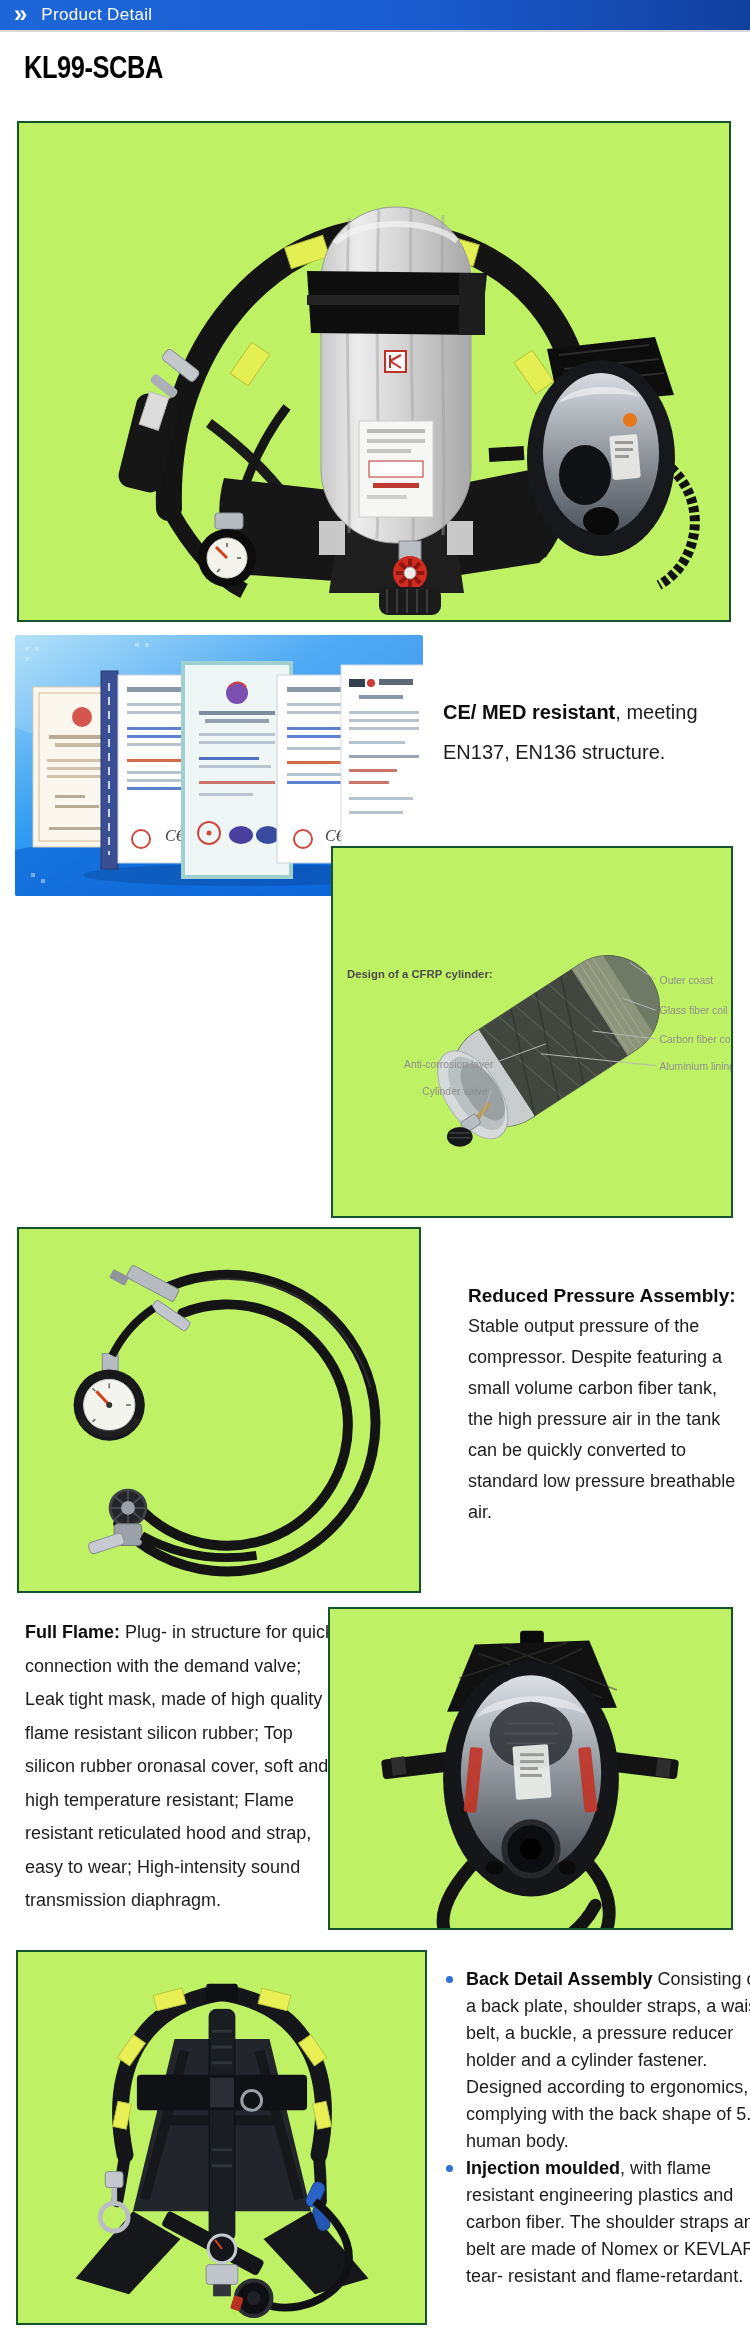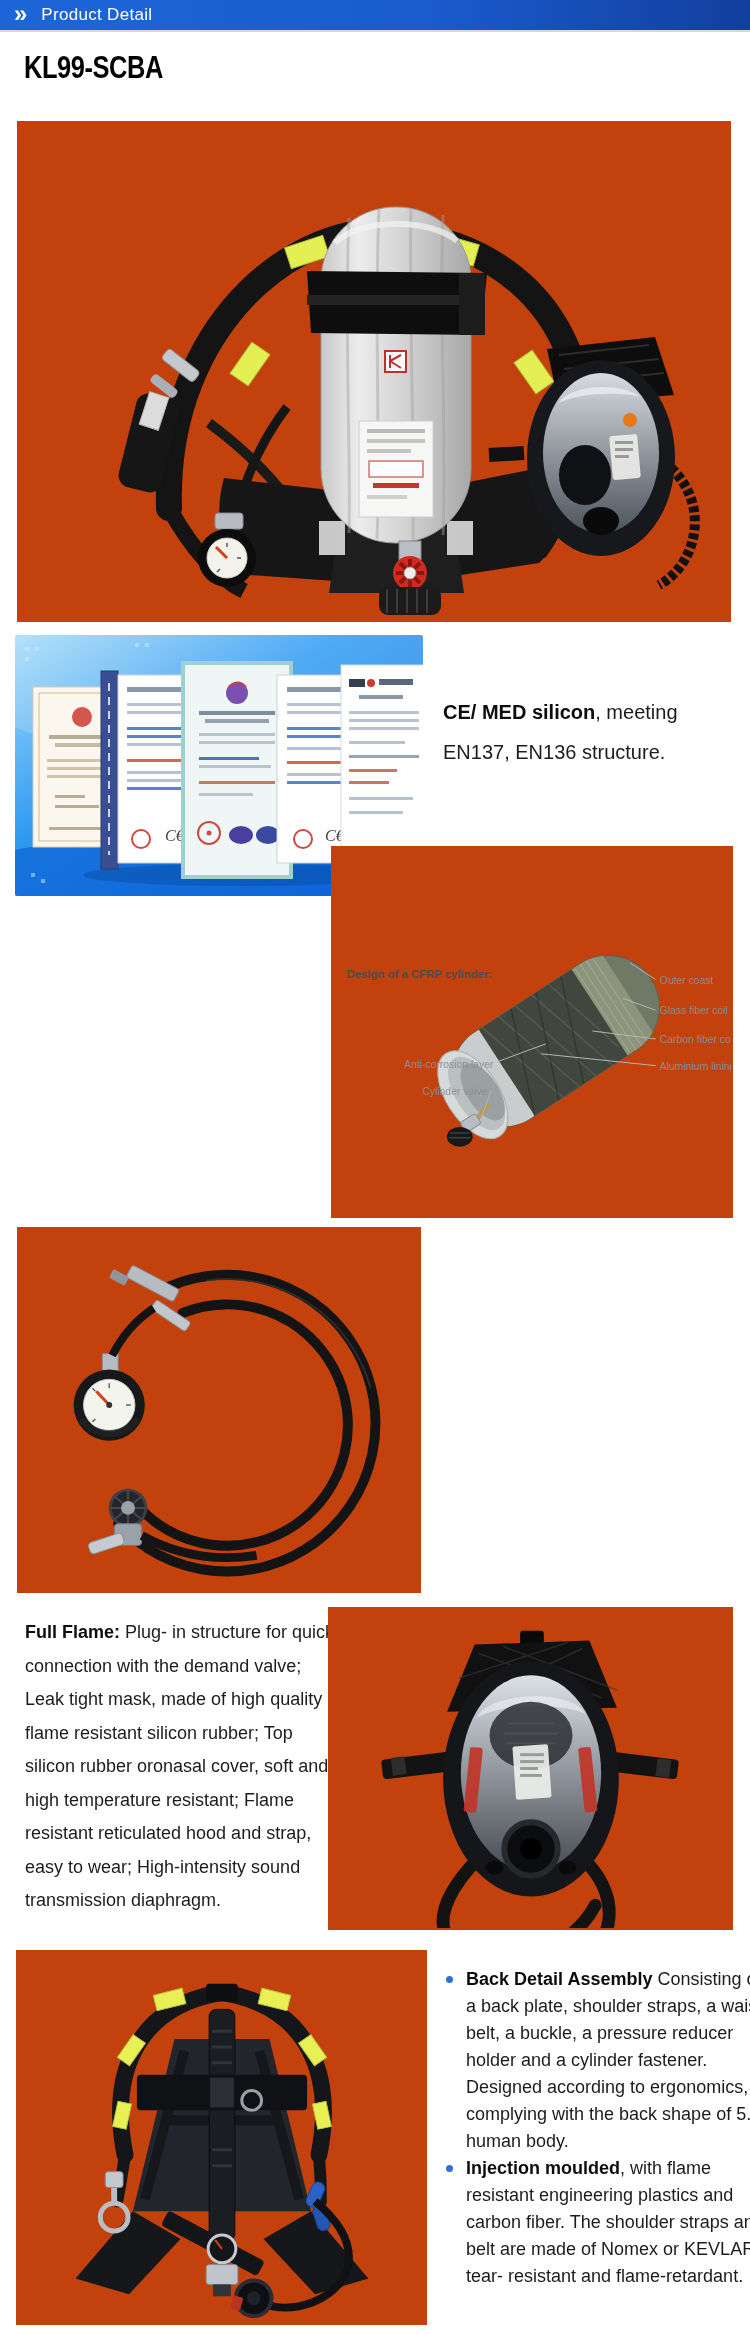--- a/index.html
+++ b/index.html
@@ -8,21 +8,21 @@
   
   .top-bar{position:absolute;left:0;top:0;width:750px;height:30px;
            background:linear-gradient(90deg,#1d66d8 0%,#1a5cd0 55%,#123f9e 100%);
            border-bottom:2px solid #d8d8d8;display:flex;align-items:center;}
   .top-bar .chev{color:#ffffff;font-weight:700;font-size:24px;line-height:26px;margin:0 0 3px 14px;letter-spacing:-2px;}
   .top-bar .bar-title{color:#ffffff;font-size:17px;margin-left:16px;letter-spacing:.3px;}
   
   .model-title{position:absolute;left:24px;top:50px;font-size:31px;font-weight:700;color:#000;
                transform:scaleX(.82);transform-origin:left center;letter-spacing:-.5px;white-space:nowrap;}
   
-  .bluebox{position:absolute;border:2px solid #c2410c;background:#c2410c;box-sizing:border-box;}
+  .bluebox{position:absolute;border:2px solid #14532d;background:#bef264;box-sizing:border-box;}
   .box-main{left:17px;top:121px;width:714px;height:501px;}
   .box-cfrp{left:331px;top:846px;width:402px;height:372px;}
   .box-rpa{left:17px;top:1227px;width:404px;height:366px;}
   .box-mask{left:328px;top:1607px;width:405px;height:323px;}
   .box-back{left:16px;top:1950px;width:411px;height:375px;}
   .bluebox svg{display:block;width:100%;height:100%;}
   
   .cert-panel{position:absolute;left:15px;top:635px;width:408px;height:261px;overflow:hidden;border-radius:2px;}
   .cert-panel svg{display:block;width:100%;height:100%;}
   
@@ -260,21 +260,21 @@
         <rect x="334" y="120" width="70" height="3" fill="#9aa6b4"></rect>
           <rect x="334" y="134" width="48" height="3" fill="#c9756a"></rect>
         <rect x="334" y="146" width="40" height="3" fill="#c9756a"></rect>
           <rect x="334" y="162" width="64" height="3" fill="#b9c2cf"></rect>
         <rect x="334" y="176" width="54" height="3" fill="#b9c2cf"></rect>
       </g>
     </svg>
   </div>
 
   <div class="tx cert-text">
-    <span class="b">CE/ MED silicon</span><span>, meeting EN137, EN136 structure.</span>
+    <span class="b">CE/ MED resistant</span><span>, meeting EN137, EN136 structure.</span>
   </div>
 
 
   <div class="bluebox box-cfrp">
     <svg viewBox="0 0 402 372">
       <defs>
         <clipPath id="capsClip">
             <rect x="-115" y="-52" width="230" height="104" rx="52"></rect>
           </clipPath>
       </defs>
@@ -343,20 +343,23 @@
         <circle cx="110" cy="282" r="18" fill="#23252a" stroke="#3c4046" stroke-width="3"></circle>
         <path d="M96,270 L124,294 M96,294 L124,270 M110,264 L110,300 M92,282 L128,282" stroke="#44474d" stroke-width="2"></path>
         <circle cx="110" cy="282" r="7" fill="#9ba1a8"></circle>
         <rect x="96" y="298" width="28" height="22" rx="4" fill="#9ba1a8" stroke="#6f757c"></rect>
         <rect x="70" y="312" width="36" height="12" rx="4" transform="rotate(-18 88 318)" fill="#c6cbd1" stroke="#8b9096"></rect>
         <path d="M124,310 C160,330 200,336 240,330" stroke="#141414" stroke-width="9" fill="none"></path>
       </g>
     </svg>
   </div>
 
+  <div class="tx rpa-text">
+    <span class="b">Reduced Pressure Assembly:</span><span>Stable output pressure of the compressor. Despite featuring a small volume carbon fiber tank, the high pressure air in the tank can be quickly converted to standard low pressure breathable air.</span>
+  </div>
 
   <div class="tx mask-text">
     <span class="b">Full Flame:</span><span> Plug- in structure for quick connection with the demand valve; Leak tight mask, made of high quality flame resistant silicon rubber; Top silicon rubber oronasal cover, soft and high temperature resistant; Flame resistant reticulated hood and strap, easy to wear; High-intensity sound transmission diaphragm.</span>
   </div>
 
   <div class="bluebox box-mask">
     <svg viewBox="0 0 405 323">
       <defs>
         <linearGradient id="visG2" x1="0" y1="0" x2="0" y2="1">
           <stop offset="0" stop-color="#dde1e6"></stop>

